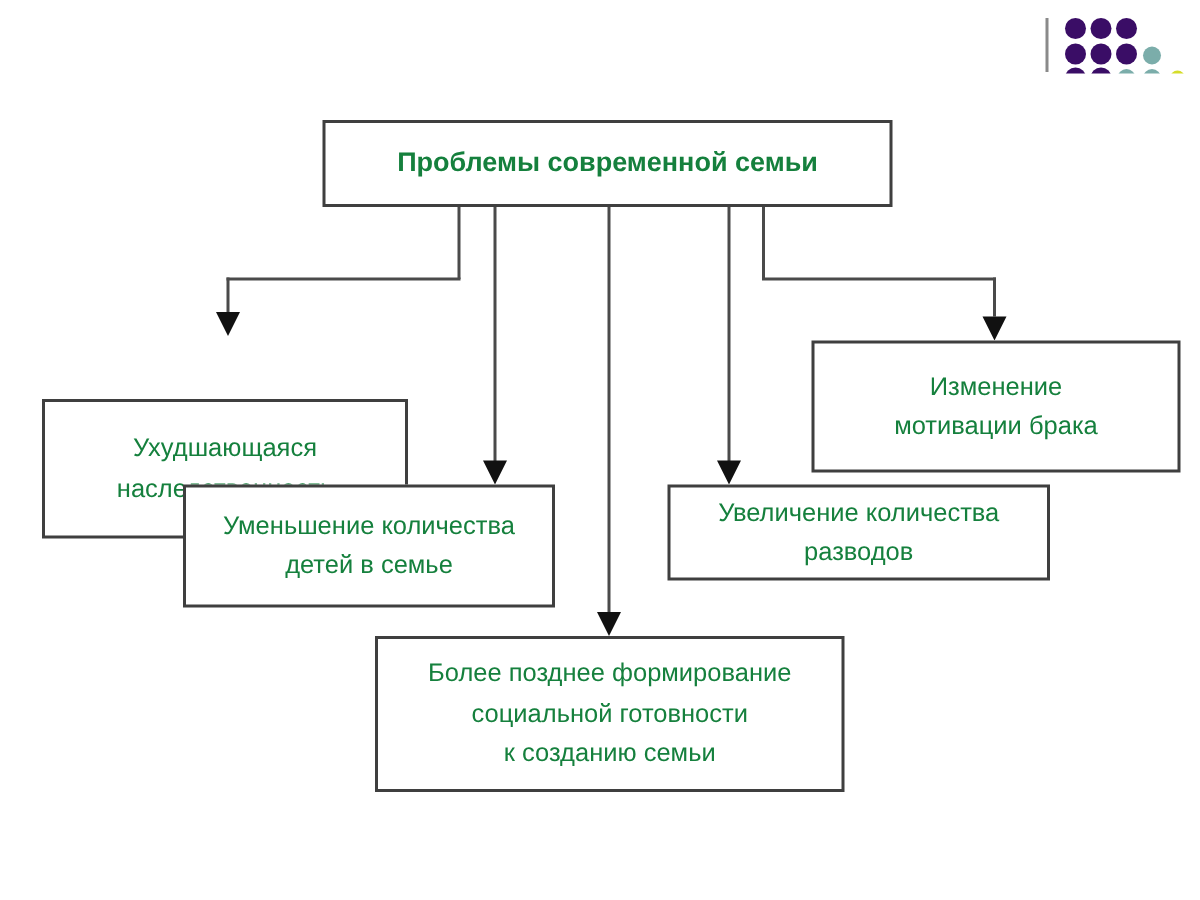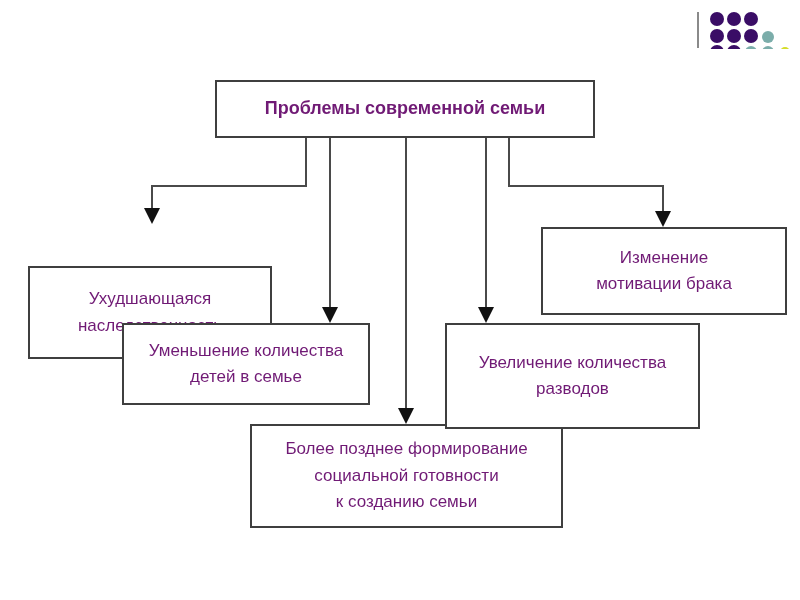--- a/index.html
+++ b/index.html
@@ -21,21 +21,21 @@
     background: #ffffff;
     display: flex;
     align-items: center;
     justify-content: center;
     text-align: center;
   }
   .node-label {
     white-space: pre-line;
     font-size: 17px;
     line-height: 1.55;
-    color: #701a75;
+    color: #15803d;
   }
   .node.root .node-label {
     font-weight: bold;
     font-size: 18px;
   }
 
   
   .conn-v, .conn-h { position: absolute; background: #4a4a4a; }
   .conn-v { width: 2px; }
   .conn-h { height: 2px; }
@@ -121,21 +121,21 @@
     <span class="node-label">Уменьшение количества
 детей в семье</span>
   </div>
 
   <div class="node" style="left:250px; top:424px; width:313px; height:104px;justify-content:center;">
     <span class="node-label">Более позднее формирование
 социальной готовности
 к созданию семьи</span>
   </div>
 
-  <div class="node" style="left:445px; top:323px; width:255px; height:106px;">
+  <div class="node" style="left:445px; top:323px; width:255px; height:64px;">
     <span class="node-label">Увеличение количества
 разводов</span>
   </div>
 
   <div class="node" style="left:541px; top:227px; width:246px; height:88px;">
     <span class="node-label">Изменение
 мотивации брака</span>
   </div>
 
 </div>

